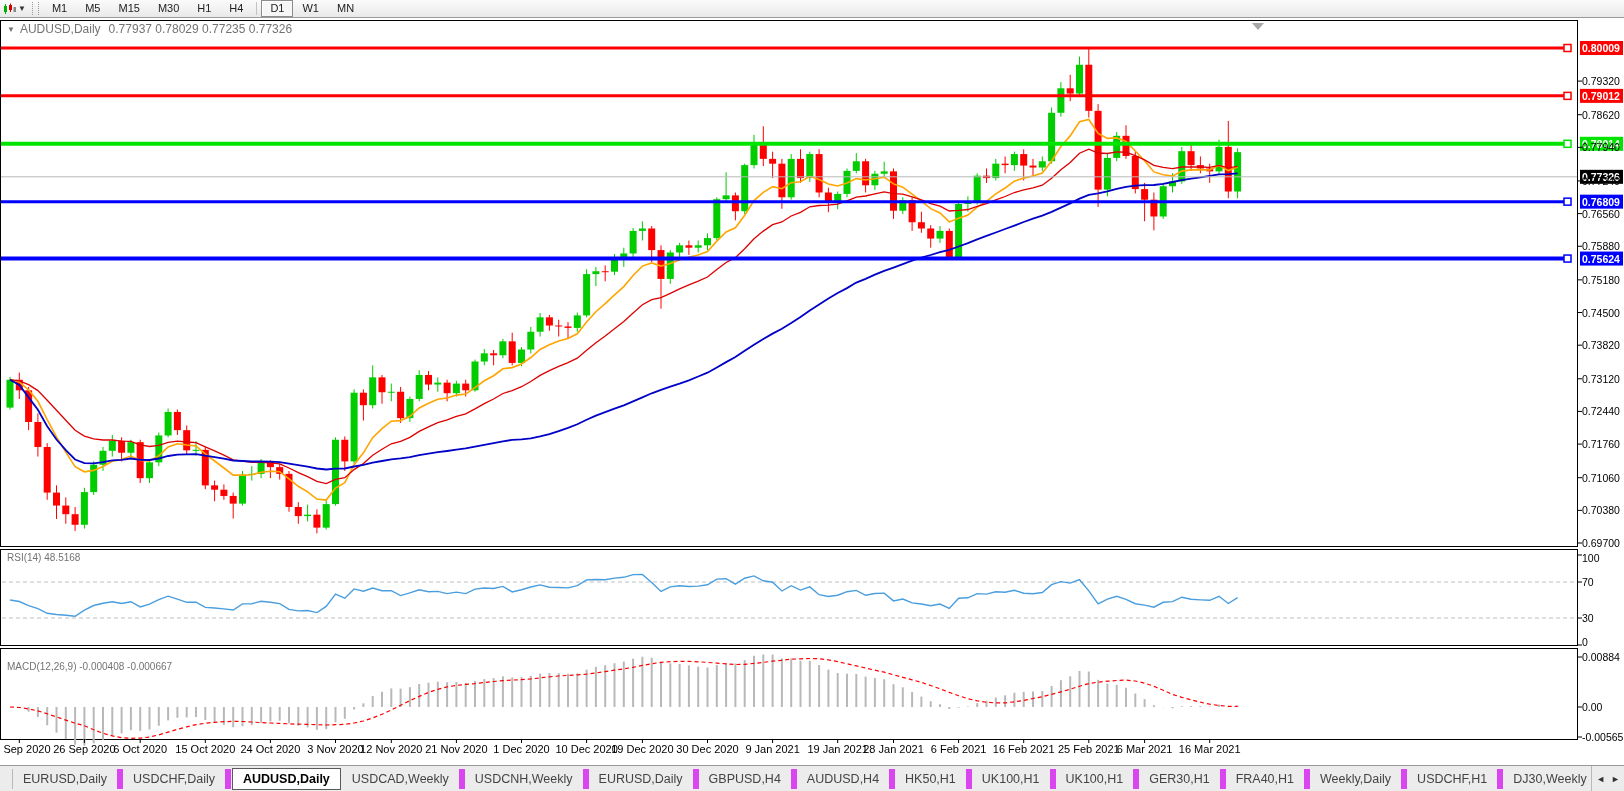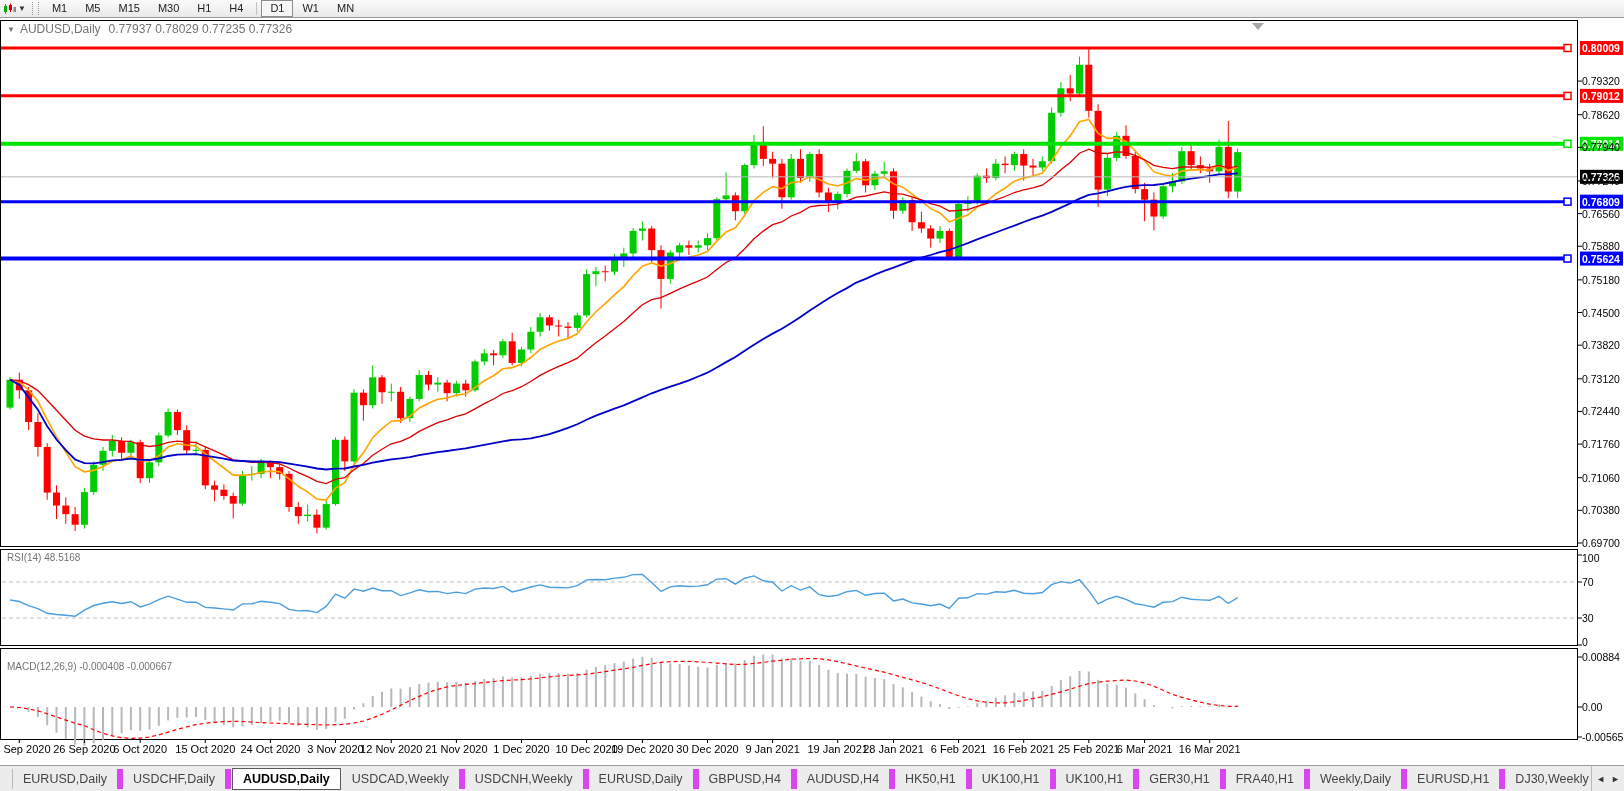--- a/index.html
+++ b/index.html
@@ -595,21 +595,21 @@
     <div class="tab">USDCNH,Weekly</div>
     <div class="tab">EURUSD,Daily</div>
     <div class="tab">GBPUSD,H4</div>
     <div class="tab">AUDUSD,H4</div>
     <div class="tab">HK50,H1</div>
     <div class="tab">UK100,H1</div>
     <div class="tab">UK100,H1</div>
     <div class="tab">GER30,H1</div>
     <div class="tab">FRA40,H1</div>
     <div class="tab">Weekly,Daily</div>
-    <div class="tab">EURUSD,H1</div>
+    <div class="tab">USDCHF,H1</div>
     <div class="tab">DJ30,Weekly</div>
     <div class="tab">CHINA300,H1</div>
     <div class="tab">USDCAD,H1</div>
     <div class="tab-arrows">
       <span>◄</span>
       <span>►</span>
     </div>
   </div>
 </div>
 

